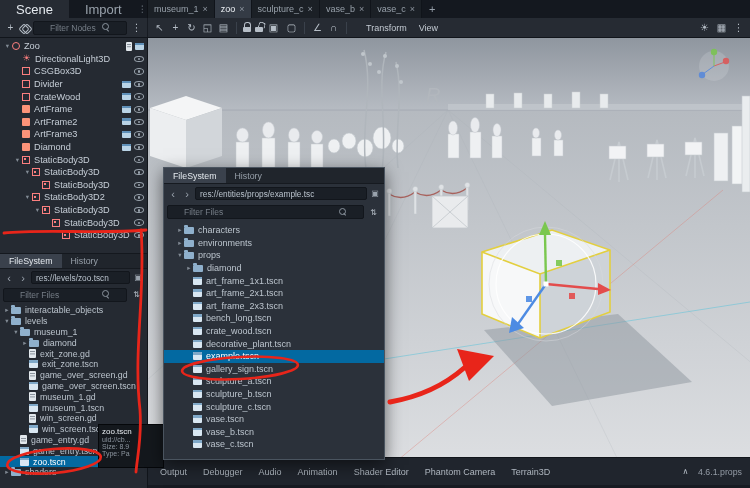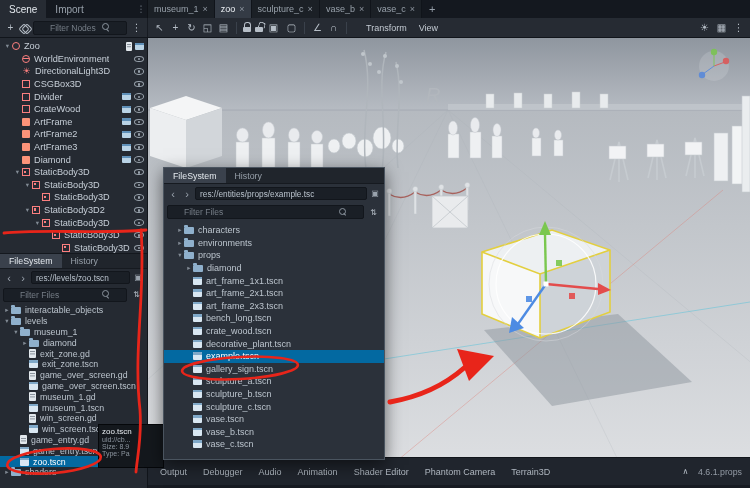--- a/index.html
+++ b/index.html
@@ -8,21 +8,21 @@
     position:relative;
     font-family:"Liberation Sans", sans-serif;
     font-size:10px;
     background:#171b22;
     color:#c7cfd8;
     -webkit-font-smoothing:antialiased;
   }
   
   #row1 { position:absolute; top:0; left:0; right:0; height:18px; background:#14181f; display:flex; align-items:stretch; }
   #dock-tabs { width:148px; display:flex; align-items:stretch; border-right:1px solid #0e1116; background:#14181f; }
-  .dtab { display:flex; align-items:center; padding:0 9px; font-size:10px; color:#98a1ab; }
+  .dtab { display:flex; align-items:center; padding:0 16px; font-size:13px; color:#98a1ab; }
   .dtab.act { background:#262b33; color:#e4e9ee; }
   .dots { margin-left:auto; width:12px; display:flex; align-items:center; justify-content:center; color:#7d8590; font-size:9px; }
   #scene-tabs { display:flex; align-items:stretch; }
   .stab { display:flex; align-items:center; gap:4px; padding:0 6px; font-size:9px; color:#97a0aa; background:#1b2026; border-right:1px solid #10141a; }
   .stab.act { background:#343b45; color:#eef2f6; }
   .stab-x { color:#8a929c; font-size:9px; }
   .addtab { display:flex; align-items:center; padding:0 7px; color:#98a1ab; font-size:11px; }
   
   #row2 { position:absolute; top:18px; left:0; right:0; height:20px; background:#262b33; border-bottom:1px solid #11151b; display:flex; }
   #scene-toolbar { width:148px; display:flex; align-items:center; gap:2px; padding:0 3px; border-right:1px solid #171b22; }
@@ -198,28 +198,20 @@
         <span class="arr">▾</span>
         <span class="nico n-circ"></span>
         <span class="lbl">Zoo</span>
         <span class="badges">
           <span class="b-scr"></span>
           <span class="b-mov"></span>
         </span>
       </div>
       <div class="trow" style="padding-left:13px">
         <span class="arr"></span>
-        <span class="nico n-glob"></span>
-        <span class="lbl">WorldEnvironment</span>
-        <span class="badges">
-          <span class="b-eye"></span>
-        </span>
-      </div>
-      <div class="trow" style="padding-left:13px">
-        <span class="arr"></span>
         <span class="nico n-sun">☀</span>
         <span class="lbl">DirectionalLight3D</span>
         <span class="badges">
           <span class="b-eye"></span>
         </span>
       </div>
       <div class="trow" style="padding-left:13px">
         <span class="arr"></span>
         <span class="nico n-box"></span>
         <span class="lbl">CSGBox3D</span>

